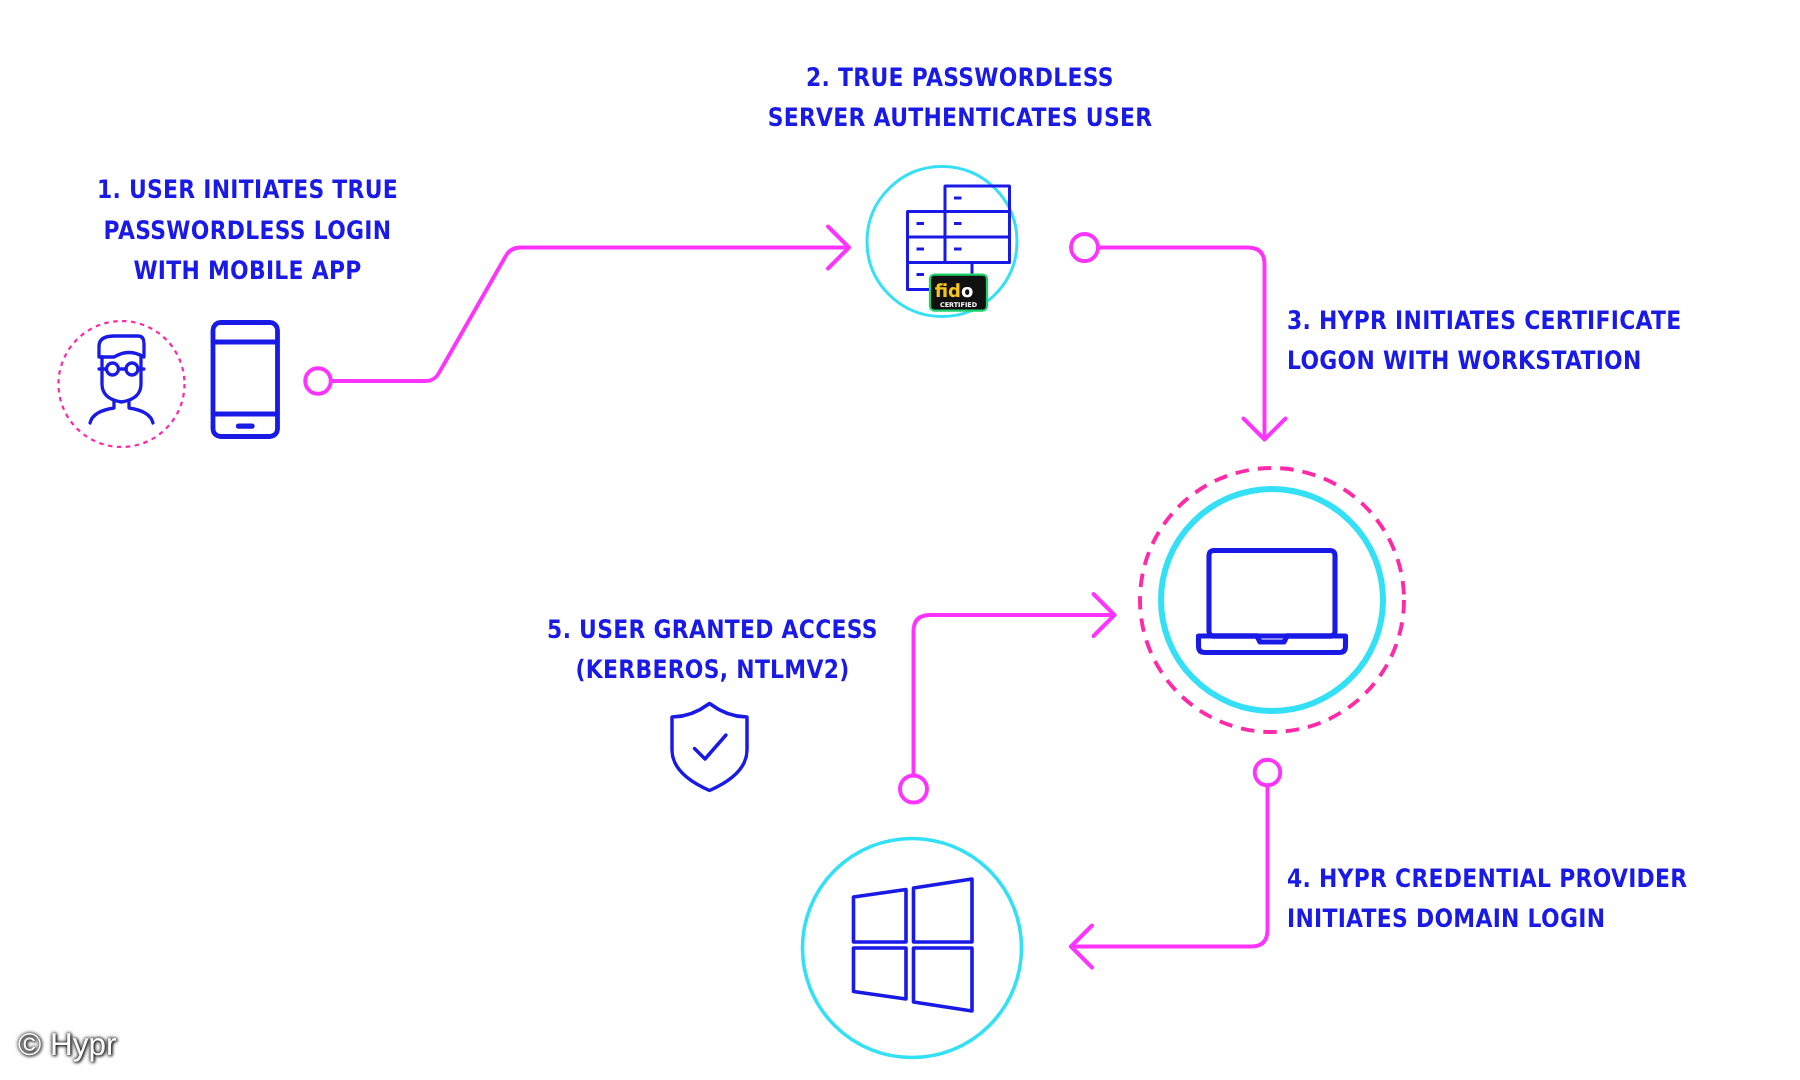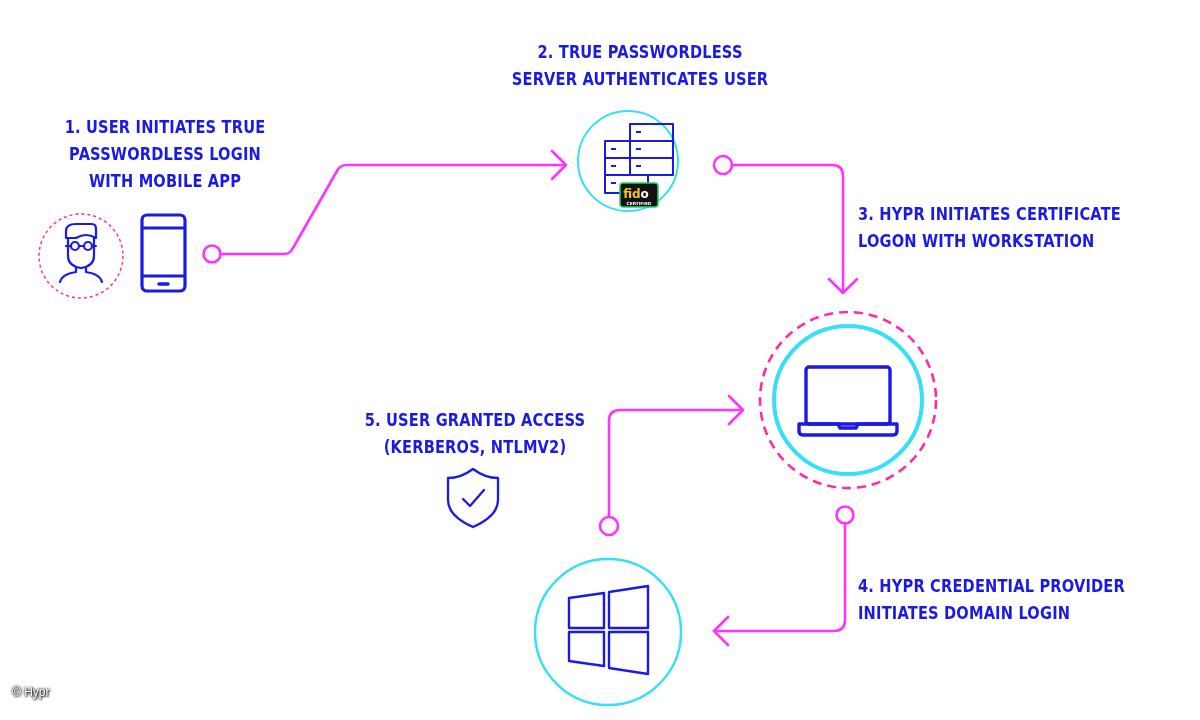--- a/index.html
+++ b/index.html
@@ -20,21 +20,21 @@
     .center { text-align: center; transform-origin: center top; }
     .left { text-align: left; transform-origin: left top; }
     #step1 { left: 20px; top: 114px; width: 290px; }
     #step2 { left: 490px; top: 39px; width: 300px; }
     #step3 { left: 858px; top: 201px; }
     #step4 { left: 858px; top: 573px; }
     #step5 { left: 330px; top: 407px; width: 290px; }
     #copyright {
       position: absolute; left: 12px; top: 685px;
       font-family: "Liberation Sans", sans-serif;
-      font-size: 12px; color: #ffffff;
+      font-size: 21px; color: #ffffff;
       text-shadow: 0 0 3px #222, 0 0 2px #222, 1px 1px 2px #333;
     }
     .fido-text { font-family: "DejaVu Sans", sans-serif; font-weight: bold; }
   </style>
 </head>
 <body>
 
 <svg id="diagram" viewBox="0 0 1200 720" xmlns="http://www.w3.org/2000/svg">
 
   <g>

